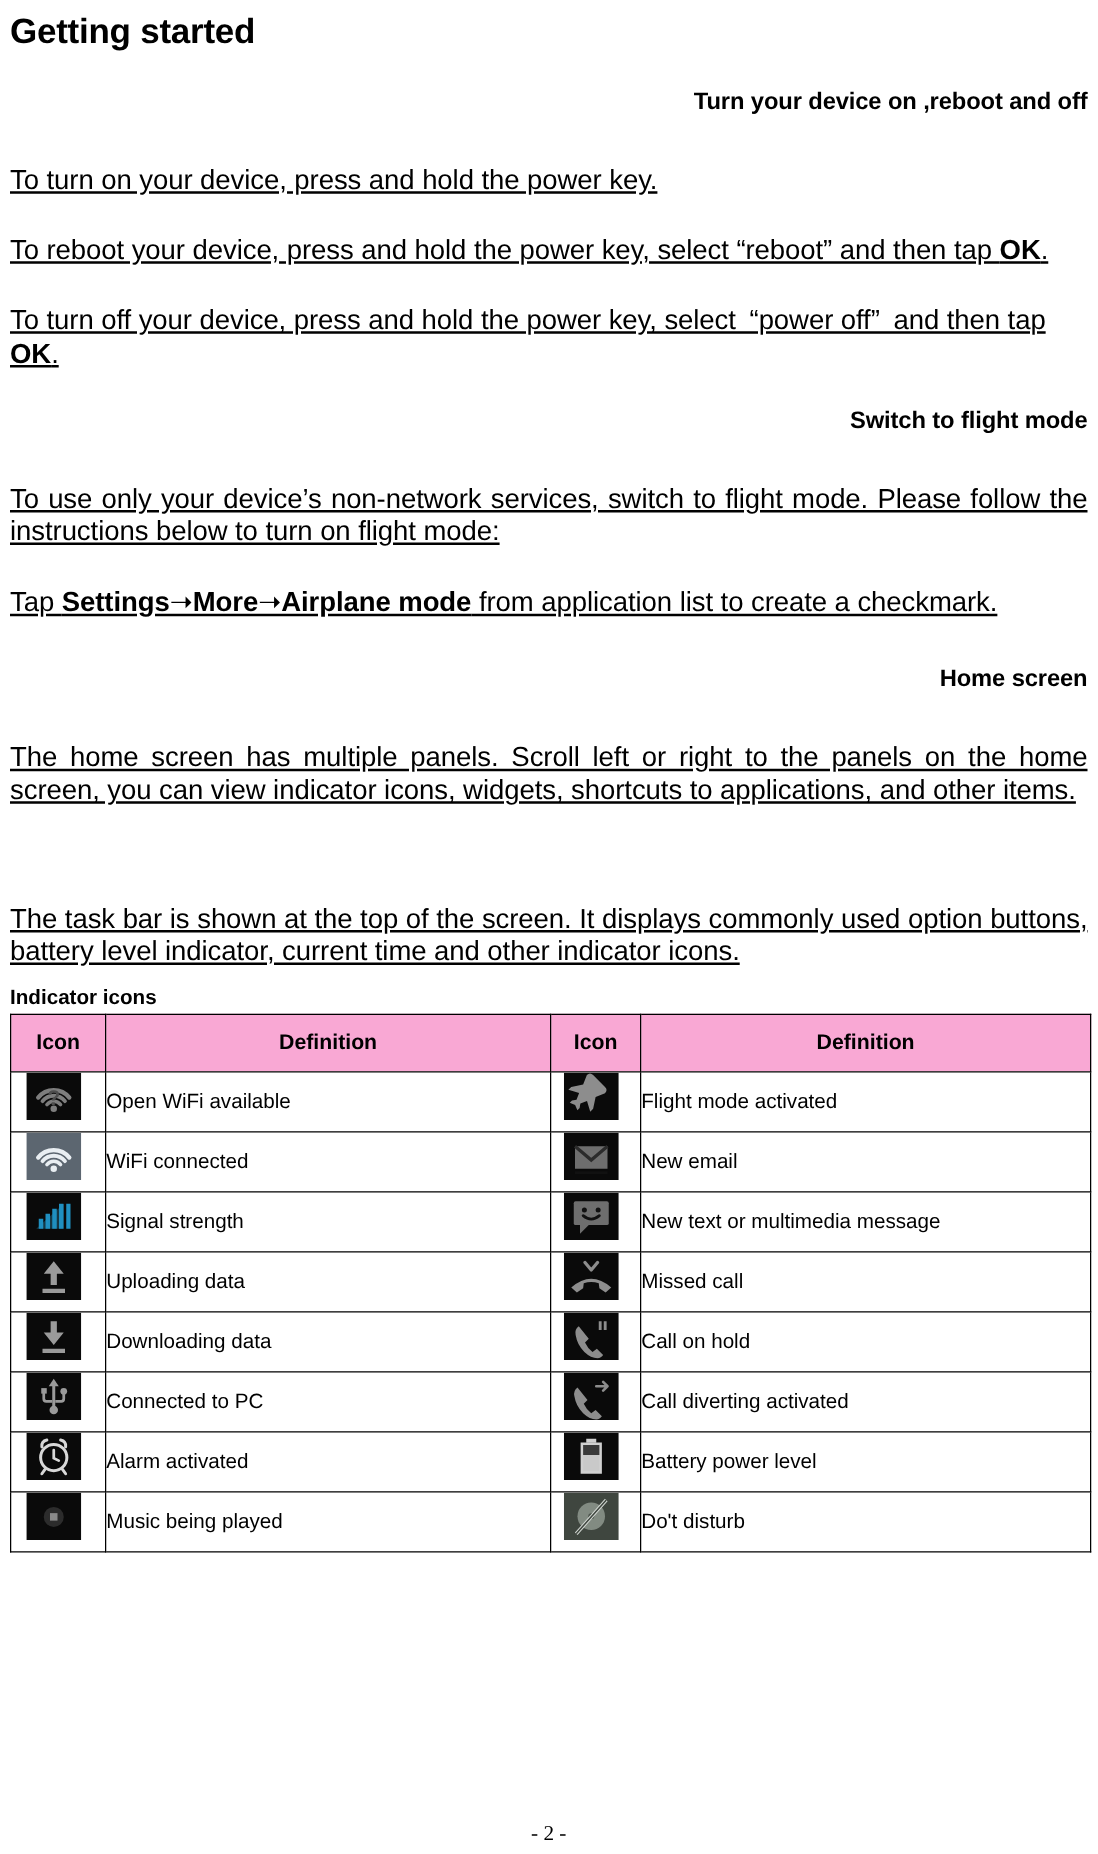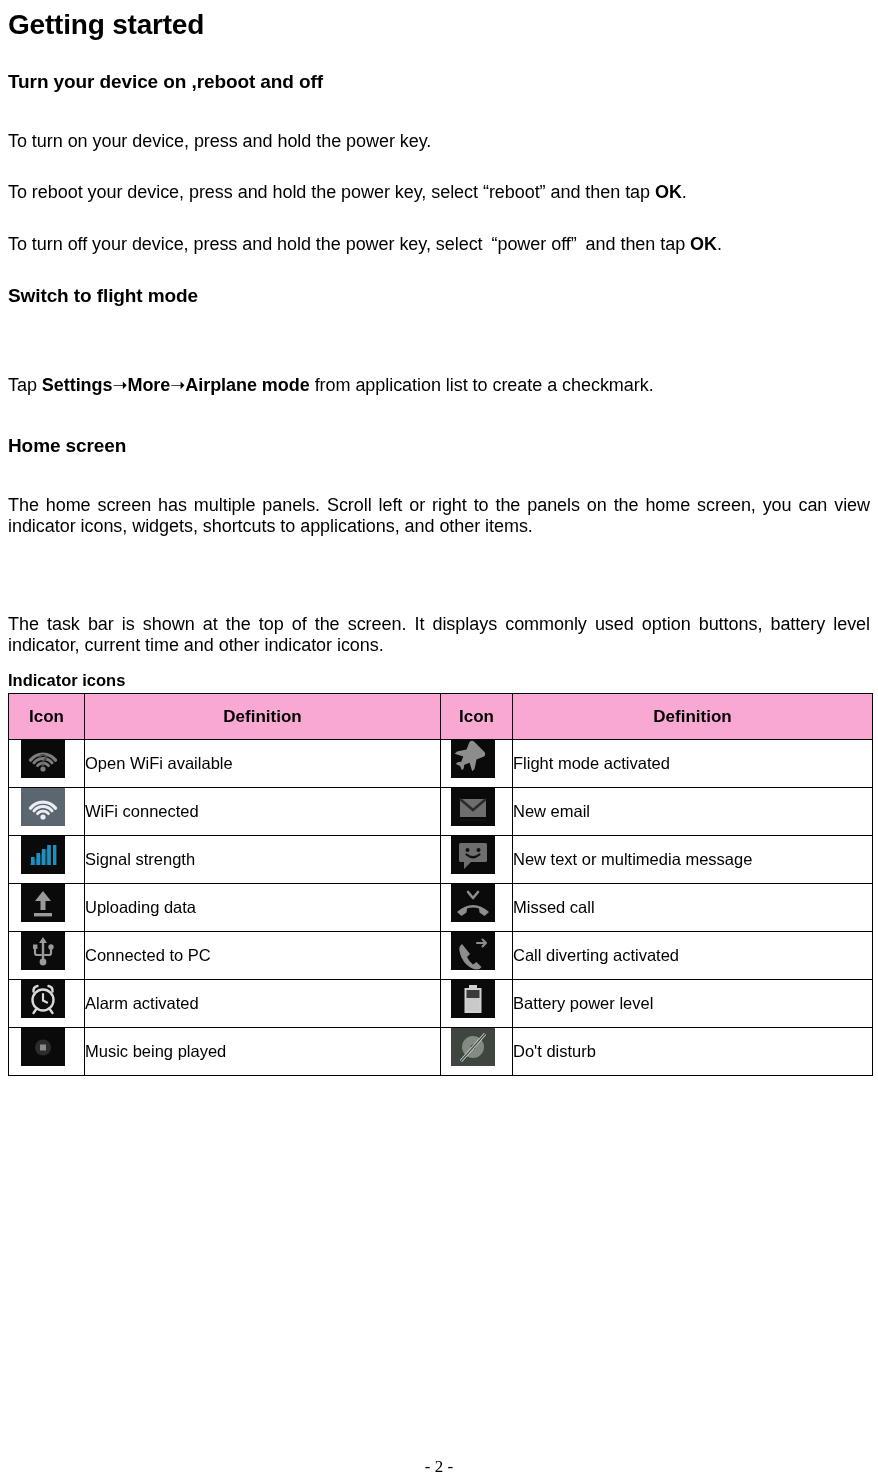--- a/index.html
+++ b/index.html
@@ -26,26 +26,28 @@
     margin:4px 0 30px 0;
     letter-spacing:-0.2px;
     line-height:1.1;
   }
   h2.sec{
     font-size:19px;
     font-weight:bold;
     margin:0 0 0 0;
     line-height:1.15;
     letter-spacing:-0.1px;
+    text-align:right;
   }
   p.body{
-    font-size:18px;
+    font-size:22px;
     line-height:1.2;
     margin:0;
     letter-spacing:-0.05px;
+    text-decoration:underline;
   }
   p.just{ text-align:justify; text-align-last:left; }
   .gap-lg{height:38px;}
   .gap-md{height:30px;}
   .gap-xs{height:14px;}
   .b{font-weight:bold;}
 
   h3.minor{
     font-size:16.5px;
     font-weight:bold;
@@ -124,20 +126,21 @@
 
   <p class="body"><span>To reboot your device, press and hold the power key, select “reboot” and then tap </span><span class="b">OK</span><span>.</span></p>
   <div class="gap-md"></div>
 
   <p class="body"><span>To turn off your device, press and hold the power key, select “power off” and then tap </span><span class="b">OK</span><span>.</span></p>
   <div class="gap-md"></div>
 
   <h2 class="sec">Switch to flight mode</h2>
   <div class="gap-lg"></div>
 
+  <p class="body just">To use only your device’s non-network services, switch to flight mode. Please follow the instructions below to turn on flight mode:</p>
   <div class="gap-md"></div>
 
   <p class="body"><span>Tap </span><span class="b">Settings➝More➝Airplane mode</span><span> from application list to create a checkmark.</span></p>
   <div class="gap-lg"></div>
 
   <h2 class="sec">Home screen</h2>
   <div class="gap-lg"></div>
 
   <p class="body just">The home screen has multiple panels. Scroll left or right to the panels on the home screen, you can view indicator icons, widgets, shortcuts to applications, and other items.</p>
   <div class="gap-lg"></div>
@@ -229,20 +232,35 @@
           <td class="icon-cell"><span class="ibox"><svg width="44" height="38" viewBox="0 0 44 38" xmlns="http://www.w3.org/2000/svg">
                 <rect x="0" y="0" width="44" height="38" fill="#0a0a0a"></rect>
                 <path d="M6 28 q16 -14 32 0 l-4.5 4 -5 -3.5 -0.5 -4 q-6 -2 -12 0 l-0.5 4 -5 3.5 z" fill="#8d8d8d"></path>
                 <path d="M17 8 L22 14 L27 8" fill="none" stroke="#8d8d8d" stroke-width="2.6" stroke-linecap="round" stroke-linejoin="round"></path>
               </svg></span></td>
           <td class="def-cell">Missed call</td>
         </tr>
         <tr>
           <td class="icon-cell"><span class="ibox"><svg width="44" height="38" viewBox="0 0 44 38" xmlns="http://www.w3.org/2000/svg">
                 <rect x="0" y="0" width="44" height="38" fill="#0a0a0a"></rect>
+                <path d="M22 26 L14 16 L19.5 16 L19.5 7 L24.5 7 L24.5 16 L30 16 Z" fill="#9a9a9a"></path>
+                <rect x="13" y="29" width="18" height="3.4" fill="#9a9a9a"></rect>
+              </svg></span></td>
+          <td class="def-cell">Downloading data</td>
+          <td class="icon-cell"><span class="ibox"><svg width="44" height="38" viewBox="0 0 44 38" xmlns="http://www.w3.org/2000/svg">
+                <rect x="0" y="0" width="44" height="38" fill="#0a0a0a"></rect>
+                <path d="M12 11 q-3.5 2.5 -2.5 7 q1.3 8 7 13.5 q5.3 5 10.5 5 q3 0 4.5 -2.5 l-5 -5 -3.5 2.5 q-4 -3 -6 -7.5 l3 -3 z" fill="#8d8d8d"></path>
+                <rect x="28" y="7" width="2.3" height="7" fill="#8d8d8d"></rect>
+                <rect x="32" y="7" width="2.3" height="7" fill="#8d8d8d"></rect>
+              </svg></span></td>
+          <td class="def-cell">Call on hold</td>
+        </tr>
+        <tr>
+          <td class="icon-cell"><span class="ibox"><svg width="44" height="38" viewBox="0 0 44 38" xmlns="http://www.w3.org/2000/svg">
+                <rect x="0" y="0" width="44" height="38" fill="#0a0a0a"></rect>
                 <path d="M22 5 L26 11 L18 11 Z" fill="#9a9a9a"></path>
                 <rect x="20.8" y="10" width="2.4" height="18" fill="#9a9a9a"></rect>
                 <path d="M14 16 L14 21 Q14 23 16 23 L20.8 23" fill="none" stroke="#9a9a9a" stroke-width="2.2"></path>
                 <path d="M30 16 L30 21 Q30 23 28 23 L23.2 23" fill="none" stroke="#9a9a9a" stroke-width="2.2"></path>
                 <rect x="12" y="12.5" width="4.4" height="4.4" fill="#9a9a9a"></rect>
                 <circle cx="30" cy="15" r="2.7" fill="#9a9a9a"></circle>
                 <circle cx="22" cy="30" r="3.4" fill="#9a9a9a"></circle>
               </svg></span></td>
           <td class="def-cell">Connected to PC</td>
           <td class="icon-cell"><span class="ibox"><svg width="44" height="38" viewBox="0 0 44 38" xmlns="http://www.w3.org/2000/svg">

